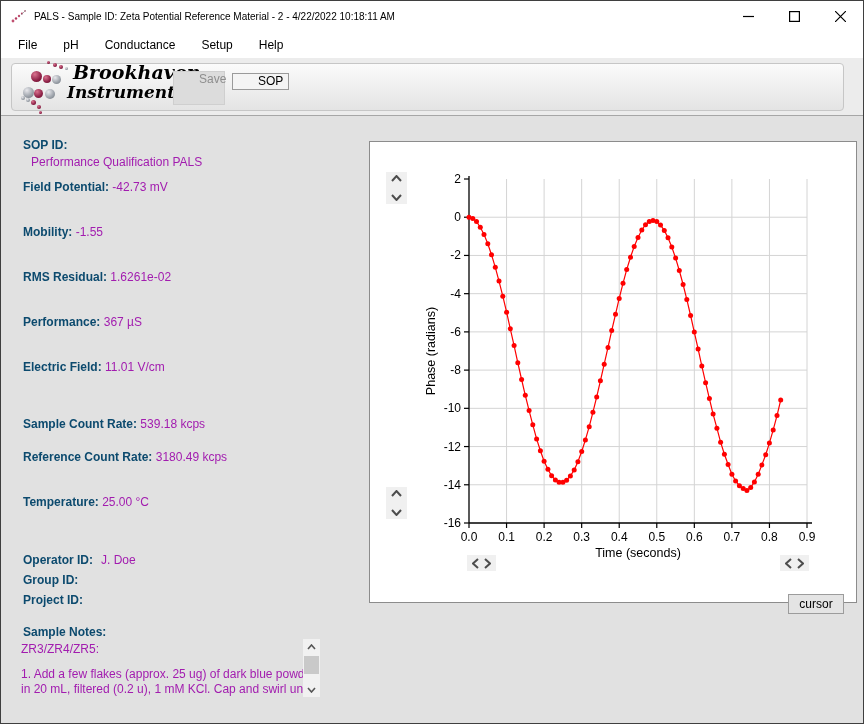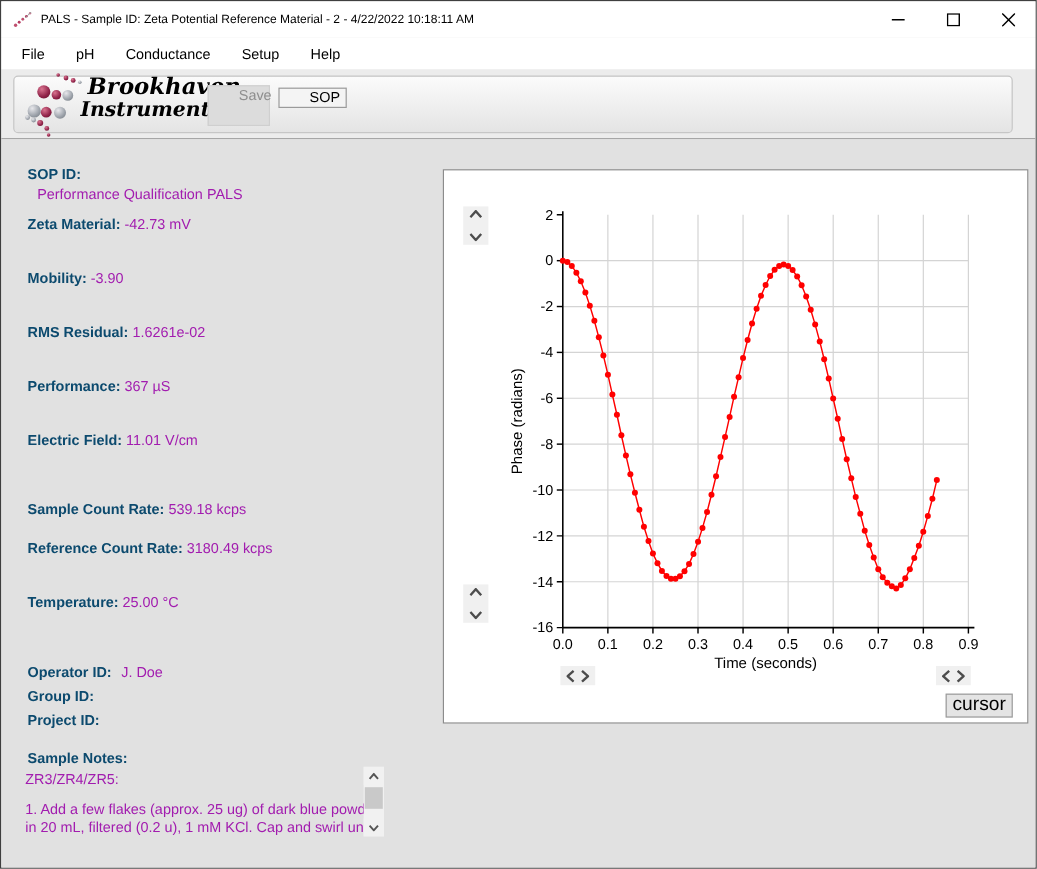--- a/index.html
+++ b/index.html
@@ -44,21 +44,21 @@
   .nscroll { position:absolute; left:302px; top:523px; width:17px; height:58px; background:#f1f1f1; }
   .nscroll .sbtn { position:absolute; left:0; width:17px; height:15px; background:#f1f1f1; display:flex; align-items:center; justify-content:center; }
   .nscroll .thumb { position:absolute; left:1px; top:17px; width:15px; height:18px; background:#c9c9c9; }
 
   
   .chart-panel { position:absolute; left:368px; top:25px; width:488px; height:462px; background:#ffffff; border:1px solid #8c8c8c; }
   .spin { position:absolute; width:21px; background:#f0f0f0; display:flex; flex-direction:column; align-items:center; justify-content:space-between; padding:3px 0; }
   .spin-v { height:32px; }
   .spin-h { height:16px; width:29px; flex-direction:row; padding:0 3px; }
   .spin .sbtn { display:flex; align-items:center; justify-content:center; width:100%; }
-  .cursor-btn { position:absolute; left:418px; top:436px; width:56px; height:20px; background:#e4e4e4; border:1px solid #9c9c9c; font-size:16px; color:#000; display:flex; align-items:center; justify-content:center; }
+  .cursor-btn { position:absolute; left:418px; top:452px; width:56px; height:20px; background:#e4e4e4; border:1px solid #9c9c9c; font-size:12px; color:#000; display:flex; align-items:center; justify-content:center; }
 </style>
 </head>
 <body>
 
 <div class="window">
 
   <div class="titlebar">
     <svg class="title-icon" viewBox="0 0 18 16">
       <circle cx="3" cy="13" r="1.4" fill="#c05070"></circle>
       <circle cx="6" cy="10.5" r="1.2" fill="#b43b60"></circle>
@@ -139,22 +139,22 @@
   <div class="client">
 
     <div class="fld" style="top:22px;">
       <span class="lbl">SOP ID:</span>
     </div>
     <div class="fld indent" style="top:39px;">
       <span class="val">Performance Qualification PALS</span>
     </div>
 
     <div id="result-rows">
-        <div class="fld" style="top: 64px;"><span class="lbl">Zeta Material:</span> <span class="val">-42.73 mV</span></div>
-        <div class="fld" style="top: 109px;"><span class="lbl">Mobility:</span> <span class="val">-3.90</span></div>
+        <div class="fld" style="top: 64px;"><span class="lbl">Field Potential:</span> <span class="val">-42.73 mV</span></div>
+        <div class="fld" style="top: 109px;"><span class="lbl">Mobility:</span> <span class="val">-1.55</span></div>
         <div class="fld" style="top: 154px;"><span class="lbl">RMS Residual:</span> <span class="val">1.6261e-02</span></div>
         <div class="fld" style="top: 199px;"><span class="lbl">Performance:</span> <span class="val">367 µS</span></div>
         <div class="fld" style="top: 244px;"><span class="lbl">Electric Field:</span> <span class="val">11.01 V/cm</span></div>
         <div class="fld" style="top: 289px; margin-top: 12px;"><span class="lbl">Sample Count Rate:</span> <span class="val">539.18 kcps</span></div>
         <div class="fld" style="top: 334px;"><span class="lbl">Reference Count Rate:</span> <span class="val">3180.49 kcps</span></div>
         <div class="fld" style="top: 379px;"><span class="lbl">Temperature:</span> <span class="val">25.00 °C</span></div>
       </div>
     <div id="id-rows">
         <div class="fld" style="top: 437px;"><span class="lbl">Operator ID:</span><span class="val" style="margin-left: 8px;">J. Doe</span></div>
         <div class="fld" style="top: 457px;"><span class="lbl">Group ID:</span><span class="val" style="margin-left: 8px;"></span></div>

